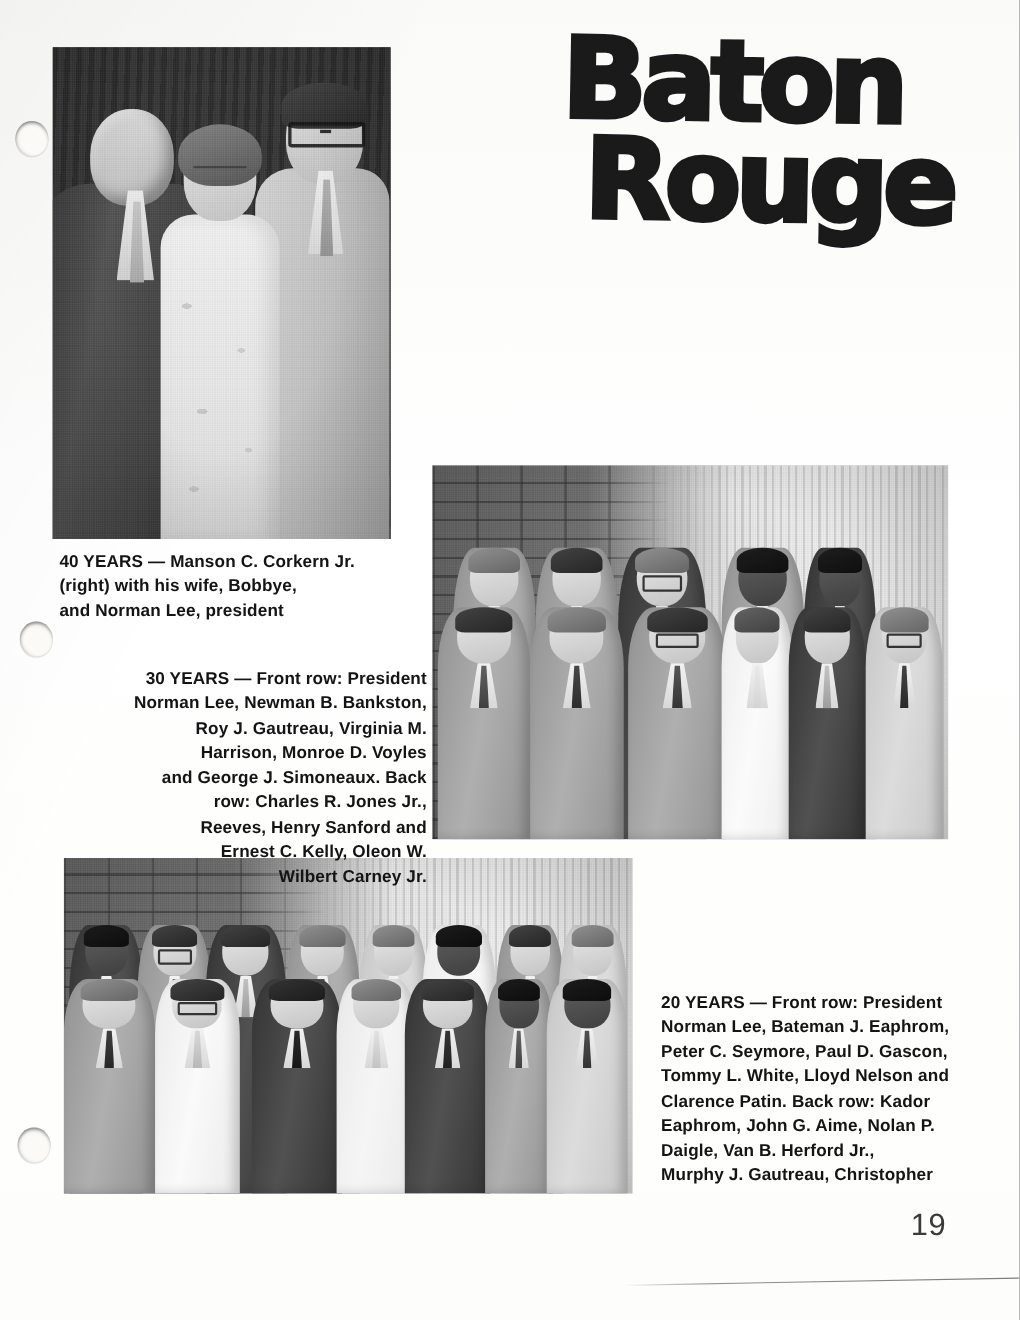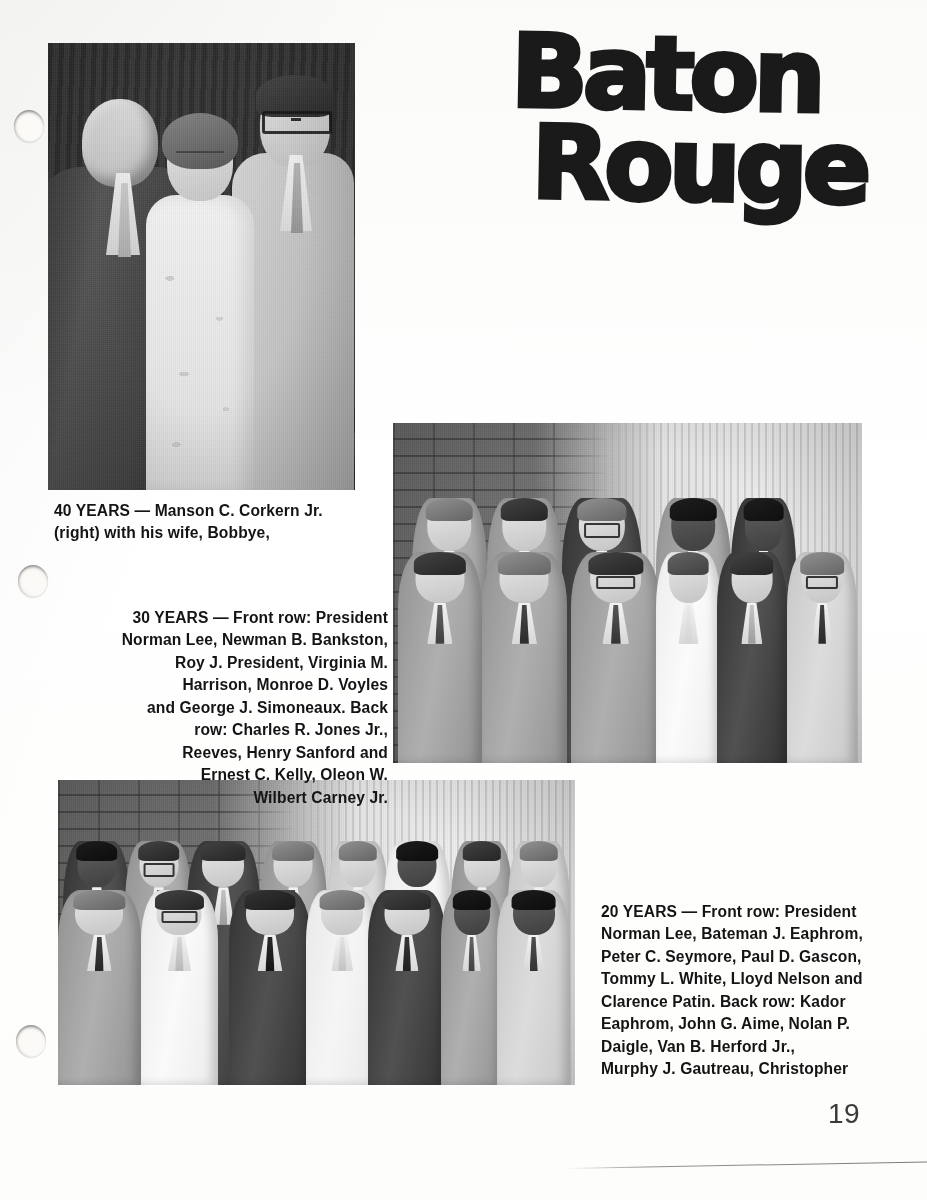--- a/index.html
+++ b/index.html
@@ -306,20 +306,21 @@
     <div class="head p1-w-head"></div>
     <div class="fig p1-w-hair"></div>
     <div class="fig p1-w-glass"></div>
     <div class="noise"></div>
     <div class="vign"></div>
   </div>
 
   <div class="caption" id="cap-40yr">
     <div>40 YEARS — Manson C. Corkern Jr.</div>
     <div>(right) with his wife, Bobbye,</div>
+    <div>and Norman Lee, president</div>
   </div>
 
   <div class="photo" id="photo-30yr">
     <div class="bg-room"></div>
     <div class="bg-brick"></div>
     <div class="bg-curtain"></div>
     <div id="g30" style="position: absolute; inset: 0px;">
         <div class="gfig" style="left: 4%; width: 16%; height: 78%; z-index: 1;">
           <div class="gbody" style="height: 100%; background: linear-gradient(100deg, rgb(154, 146, 136) 0%, rgb(182, 173, 159) 48%, rgb(154, 146, 136) 100%); box-shadow: rgba(0, 0, 0, 0.18) -6px 0px 10px inset;"></div>
           <div class="ghead" style="top: 1%; width: 58%; height: 19%; background: linear-gradient(165deg, rgb(239, 231, 217), rgb(205, 193, 176));"></div>
@@ -401,21 +402,21 @@
           <div style="position: absolute; left: 50%; transform: translateX(-50%); top: 11.5%; width: 40%; height: 4%; border: 2px solid rgba(30, 26, 22, 0.85); border-radius: 2px;"></div>
         </div>
       </div>
     <div class="noise"></div>
     <div class="vign"></div>
   </div>
 
   <div class="caption" id="cap-30yr">
     <div>30 YEARS — Front row: President</div>
     <div>Norman Lee, Newman B. Bankston,</div>
-    <div>Roy J. President, Virginia M.</div>
+    <div>Roy J. Gautreau, Virginia M.</div>
     <div>Harrison, Monroe D. Voyles</div>
     <div>and George J. Simoneaux. Back</div>
     <div>row: Charles R. Jones Jr.,</div>
     <div>Reeves, Henry Sanford and</div>
     <div>Ernest C. Kelly, Oleon W.</div>
     <div>Wilbert Carney Jr.</div>
   </div>
 
   <div class="photo" id="photo-20yr">
     <div class="bg-room"></div>

